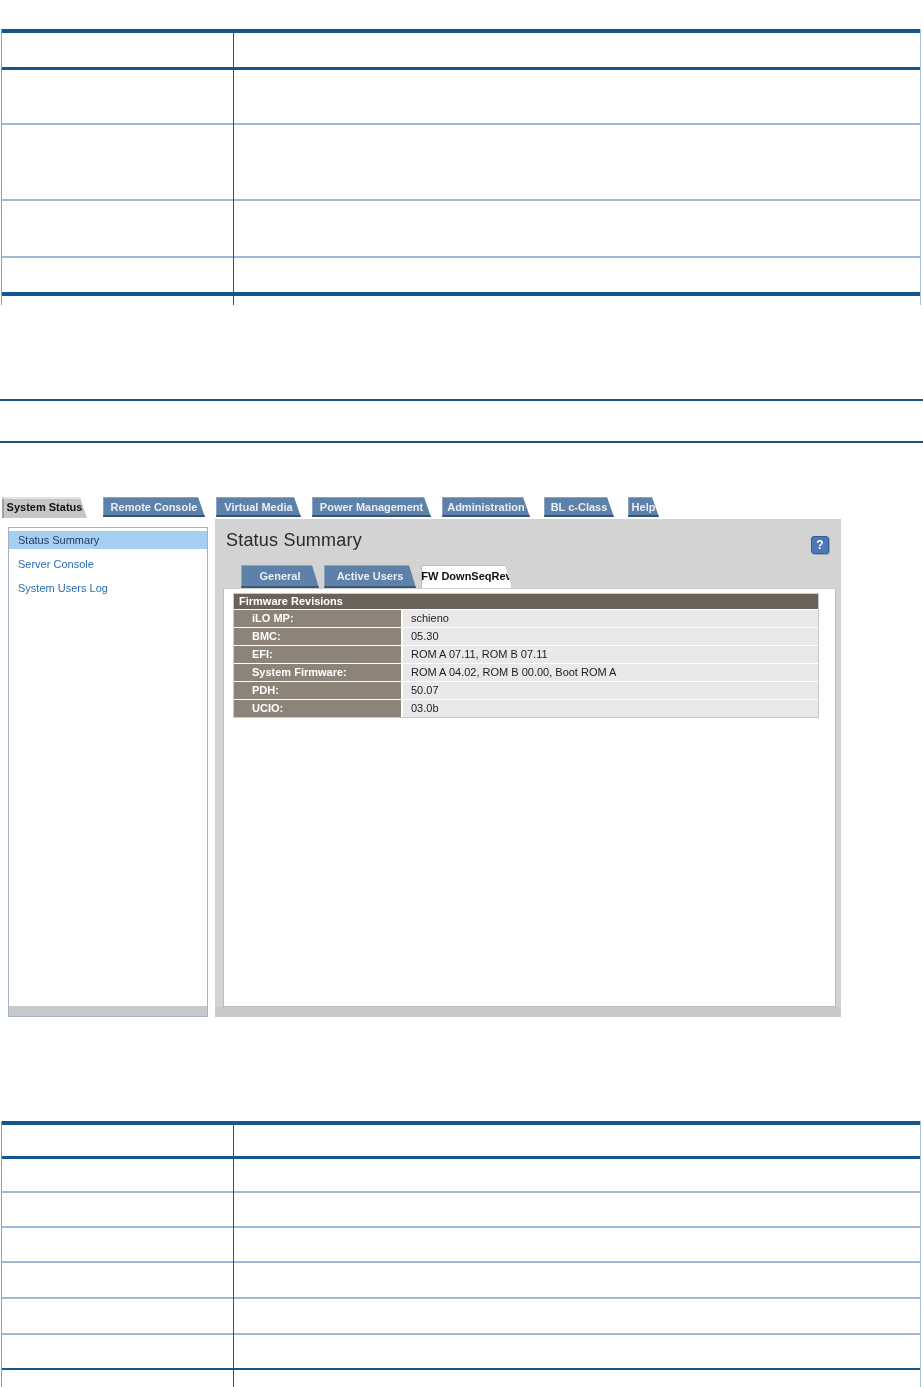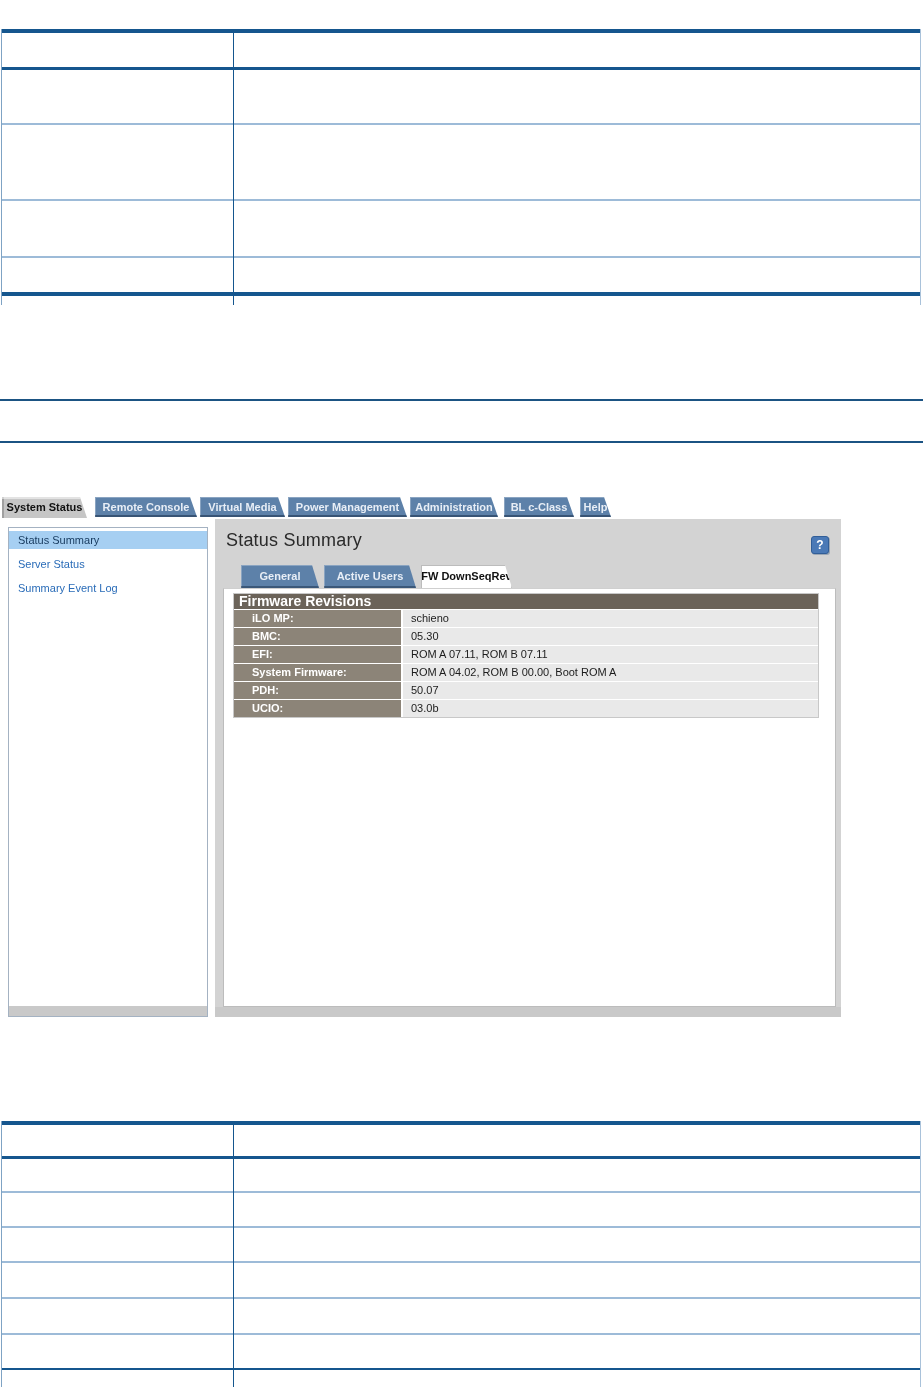--- a/index.html
+++ b/index.html
@@ -24,21 +24,21 @@
   .col-divider {
     position:absolute; left:231px; top:0; bottom:0; width:1px; background:#15568e;
   }
 
   
   .hr-rule { position:absolute; left:0; width:923px; height:2px; background:#1b5383; }
 
   
   .shot { position:absolute; left:2px; top:497px; width:860px; height:521px; }
 
-  .tab-row { position:absolute; left:0; top:0; height:21px; width:100%; display:flex; }
+  .tab-row { position:absolute; left:0; top:0; height:21px; width:100%; display:flex;gap:8px; }
   .tab {
     height:20px; line-height:20px; text-align:center;
     font-size:11px; font-weight:bold; color:#e8eef6;
     background:#5d81a9;
     clip-path:polygon(0 0, calc(100% - 7px) 0, 100% 100%, 0 100%);
     box-shadow:inset 0 -2px 0 rgba(26,48,74,.55), inset 1px 1px 0 rgba(255,255,255,.28);
     cursor:pointer; white-space:nowrap; overflow:hidden;
   }
   .tab.active {
     background:#c6c6c6; color:#111; height:21px;
@@ -85,21 +85,21 @@
     background:#fff; color:#111;
     box-shadow:inset 1px 1px 0 #bcbcbc, inset -1px 0 0 #bcbcbc;
   }
   .content-white {
     position:absolute; left:8px; top:69px; width:613px; height:419px;
     background:#fff; border:1px solid #bcbcbc; border-top:1px solid #cfcfcf; z-index:2;
   }
   .fw-table { position:absolute; left:9px; top:4px; width:586px; border:1px solid #c8c8c8; }
   .fw-header {
     height:15px; line-height:15px; background:#6b6359; color:#fff;
-    font-size:14px; font-weight:bold; padding-left:5px; white-space:nowrap;
+    font-size:11px; font-weight:bold; padding-left:5px; white-space:nowrap;
   }
   .fw-row { display:flex; height:18px; }
   .fw-label {
     width:169px; background:#8c8478; color:#fff; font-size:11px; font-weight:bold;
     line-height:17px; padding-left:18px; border-top:1px solid #fff;
     border-right:2px solid #fff; white-space:nowrap;
   }
   .fw-value {
     flex:1; background:#e9e9e9; color:#1c1c1c; font-size:11px;
     line-height:17px; padding-left:8px; border-top:1px solid #fff; white-space:nowrap;
@@ -131,22 +131,22 @@
       <div class="tab" style="width:102px; margin-left:8px;">Remote Console</div>
       <div class="tab" style="width:85px; margin-left:3px;">Virtual Media</div>
       <div class="tab" style="width:119px; margin-left:3px;">Power Management</div>
       <div class="tab" style="width:88px; margin-left:3px;">Administration</div>
       <div class="tab" style="width:70px; margin-left:6px;">BL c-Class</div>
       <div class="tab" style="width:31px; margin-left:6px;">Help</div>
     </div>
 
     <div class="panel-sidebar">
       <div class="side-item active">Status Summary</div>
-      <div class="side-item">Server Status</div>
-      <div class="side-item">Summary Event Log</div>
+      <div class="side-item">Server Console</div>
+      <div class="side-item">System Users Log</div>
       <div class="shadow"></div>
     </div>
 
     <div class="panel-main">
       <div class="main-title">Status Summary</div>
       <div class="help-btn">?</div>
 
       <div class="subtab-row">
         <div class="subtab" style="width:78px;">General</div>
         <div class="subtab" style="width:92px;">Active Users</div>

